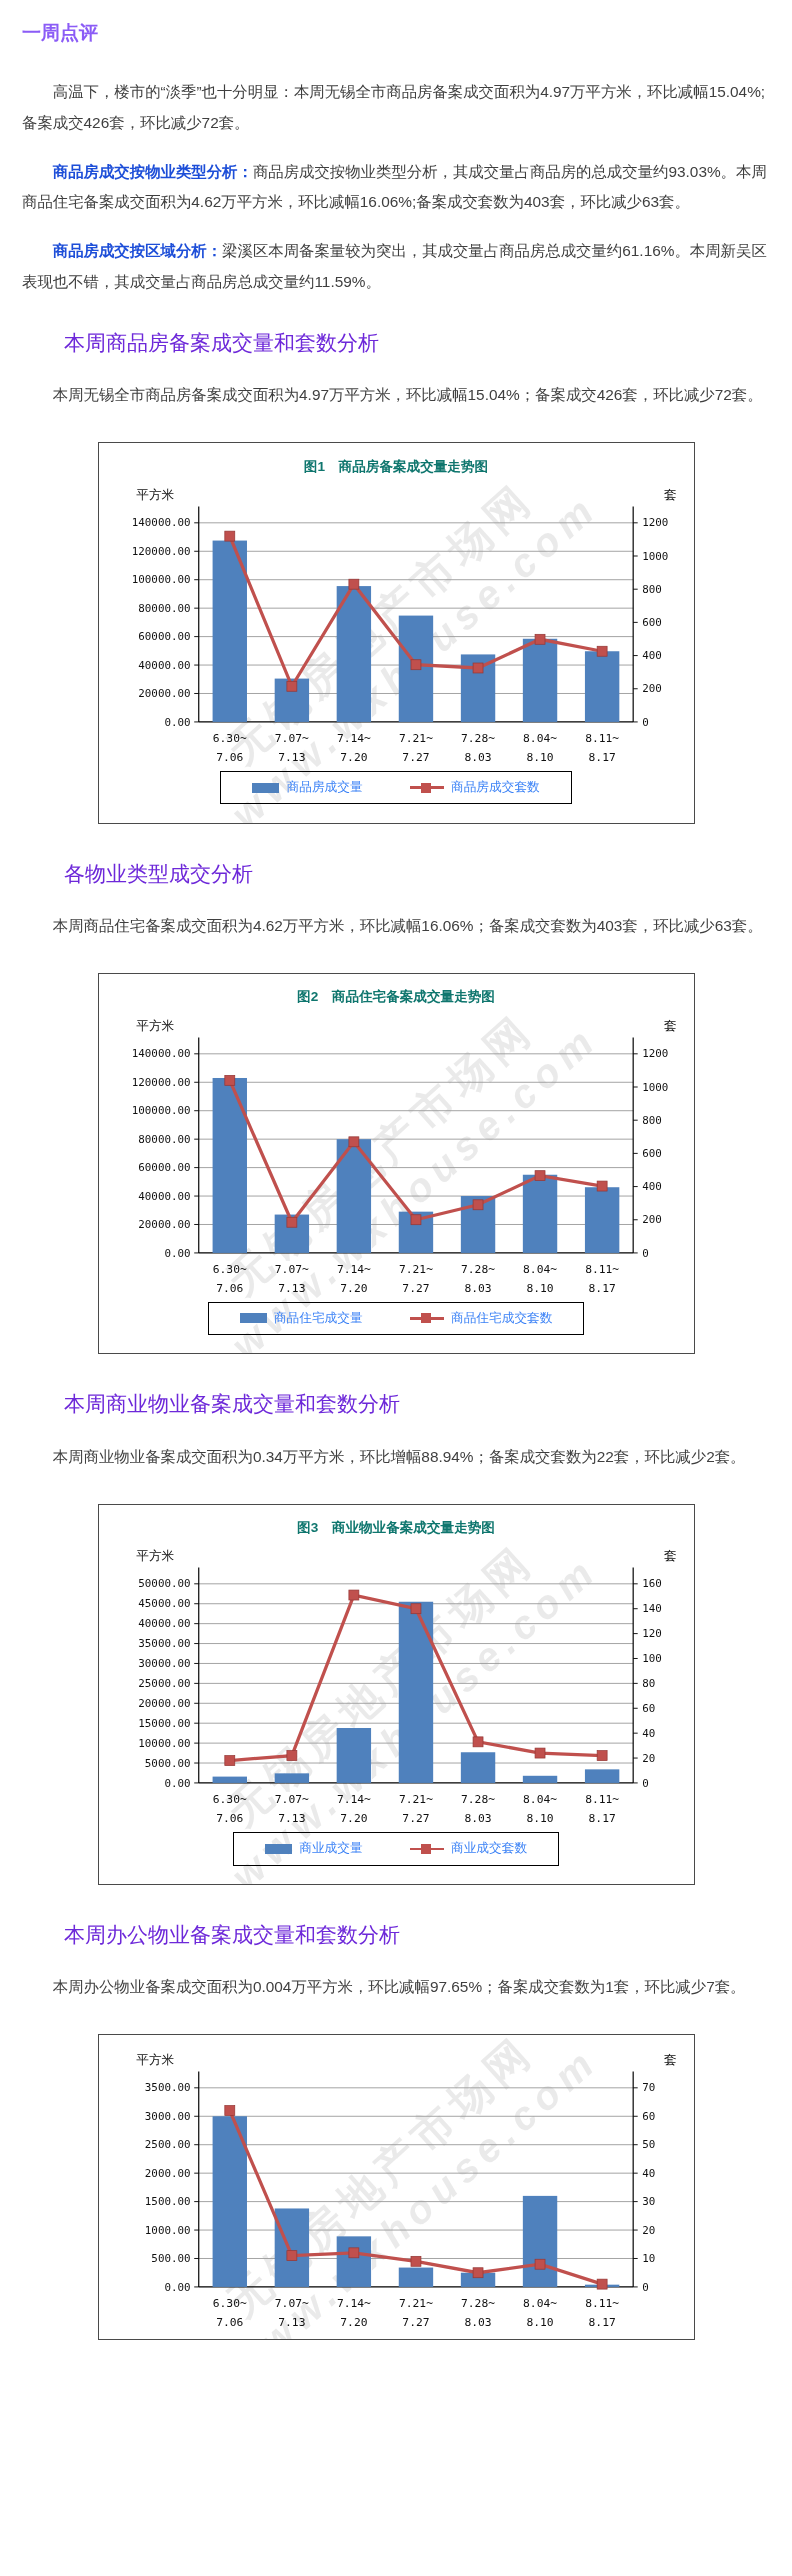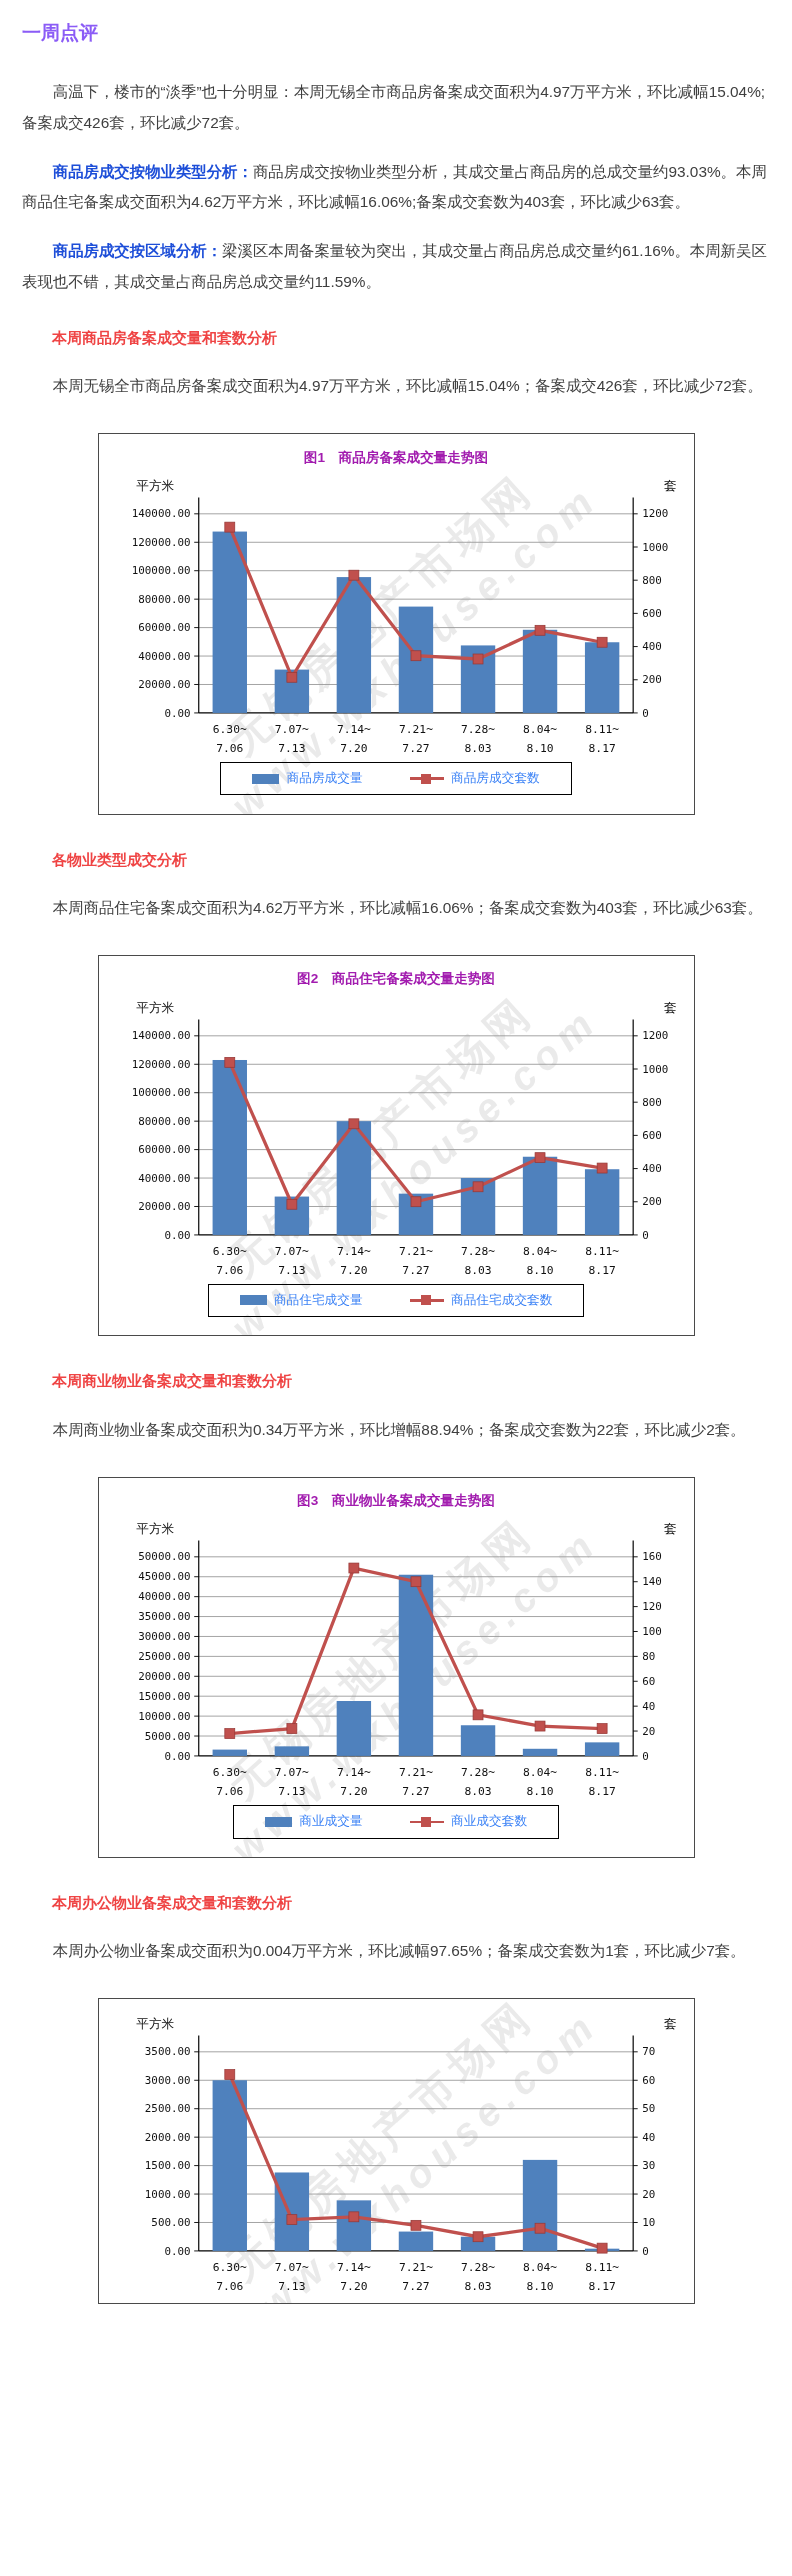--- a/index.html
+++ b/index.html
@@ -1,25 +1,25 @@
 <!DOCTYPE html>
 <html style="font-size:14.5px"><head>
 <meta charset="utf-8">
 <style>
   html,body{margin:0;padding:0;background:#ffffff;}
   body{width:792px;font-family:"Liberation Sans","DejaVu Sans",sans-serif;color:#3f3f3f;}
   .doc{padding:12.7px 22px 27px 22px;}
   .main-title{font-size:19px;font-weight:bold;color:#8b5cf6;margin:7.3px 0 31px 0;font-family:Liberation Serif, serif;}
   p.body-p{font-size:15.4px;line-height:2.0;text-indent:2em;margin:18px 0;color:#3f3f3f;}
   p.body-p .lead{font-weight:bold;color:#1d4ed8;}
-  h4.sec-h{font-size:15px;font-weight:bold;color:#ef4444;text-indent:2em;margin:31px 0 23.6px 0;}
+  h4.sec-h{font-size:21px;font-weight:normal;color:#6d28d9;text-indent:2em;margin:31px 0 23.6px 0;}
   
   figure.chart-box{position:relative;width:595px;margin:31px auto 36px auto;border:0.9px solid #4a4a4a;
     padding:12.7px 0 5.4px 0;background:#fff;overflow:hidden;}
-  .chart-title{text-align:center;font-size:13.6px;font-weight:bold;color:#a21caf;margin:1.8px 0 7.3px 0;position:relative;z-index:2;}
+  .chart-title{text-align:center;font-size:13.6px;font-weight:bold;color:#0f766e;margin:1.8px 0 7.3px 0;position:relative;z-index:2;}
   svg.chart-svg{display:block;margin:0 auto;position:relative;z-index:2;}
   .tick{font-family:"DejaVu Sans Mono","Liberation Mono",monospace;font-size:12px;fill:#111;}
   .cat{font-family:"DejaVu Sans Mono","Liberation Mono",monospace;font-size:12.5px;fill:#111;}
   .unit{font-family:"Liberation Sans",sans-serif;font-size:14px;fill:#111;}
   .legend-row{display:flex;justify-content:center;margin:1.8px 0 12.7px 0;position:relative;z-index:2;}
   .legend-frame{border:0.9px solid #000;padding:7.3px 31px;display:flex;gap:47px;align-items:center;background:transparent;}
   .legend-item{display:flex;align-items:center;gap:7.3px;font-size:12.7px;color:#3b82f6;}
   .swatch-bar{width:27px;height:10px;display:inline-block;}
   .swatch-line{position:relative;width:34px;height:2.7px;display:inline-block;}
   .swatch-line .swatch-sq{position:absolute;left:11.8px;top:-3.6px;width:10px;height:10px;}

